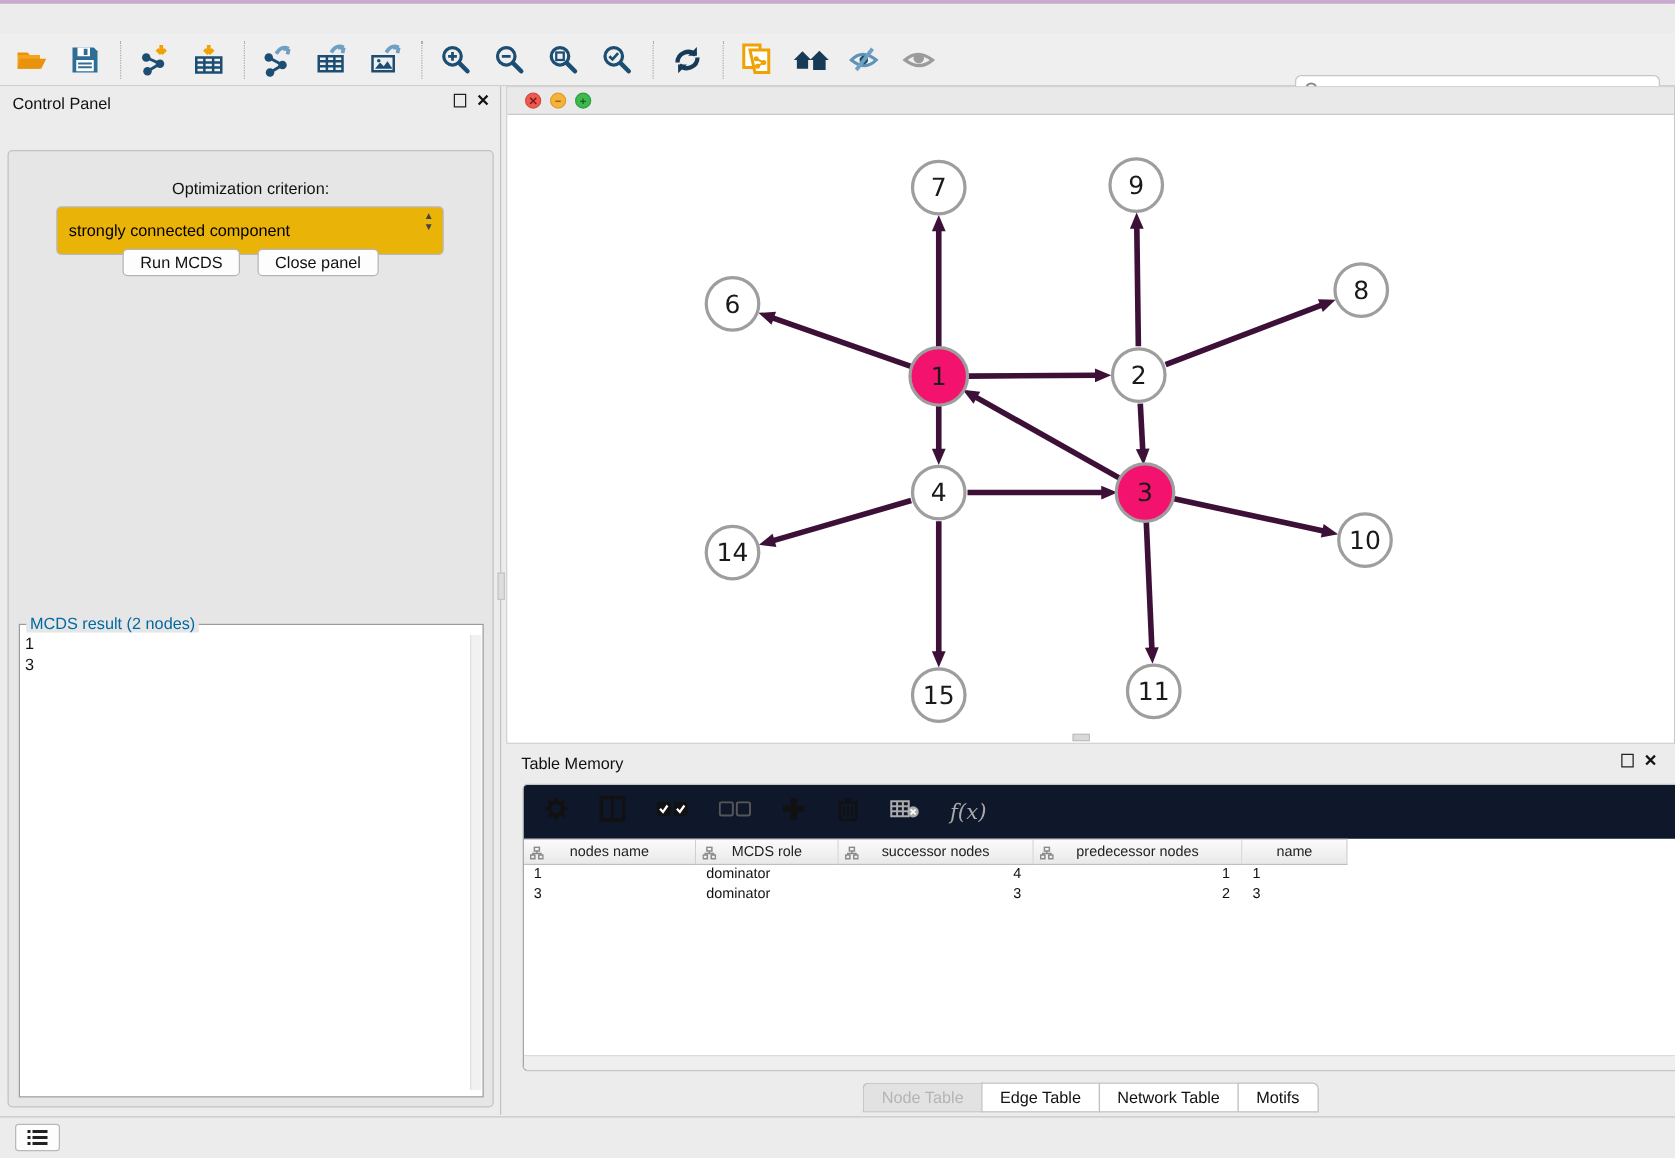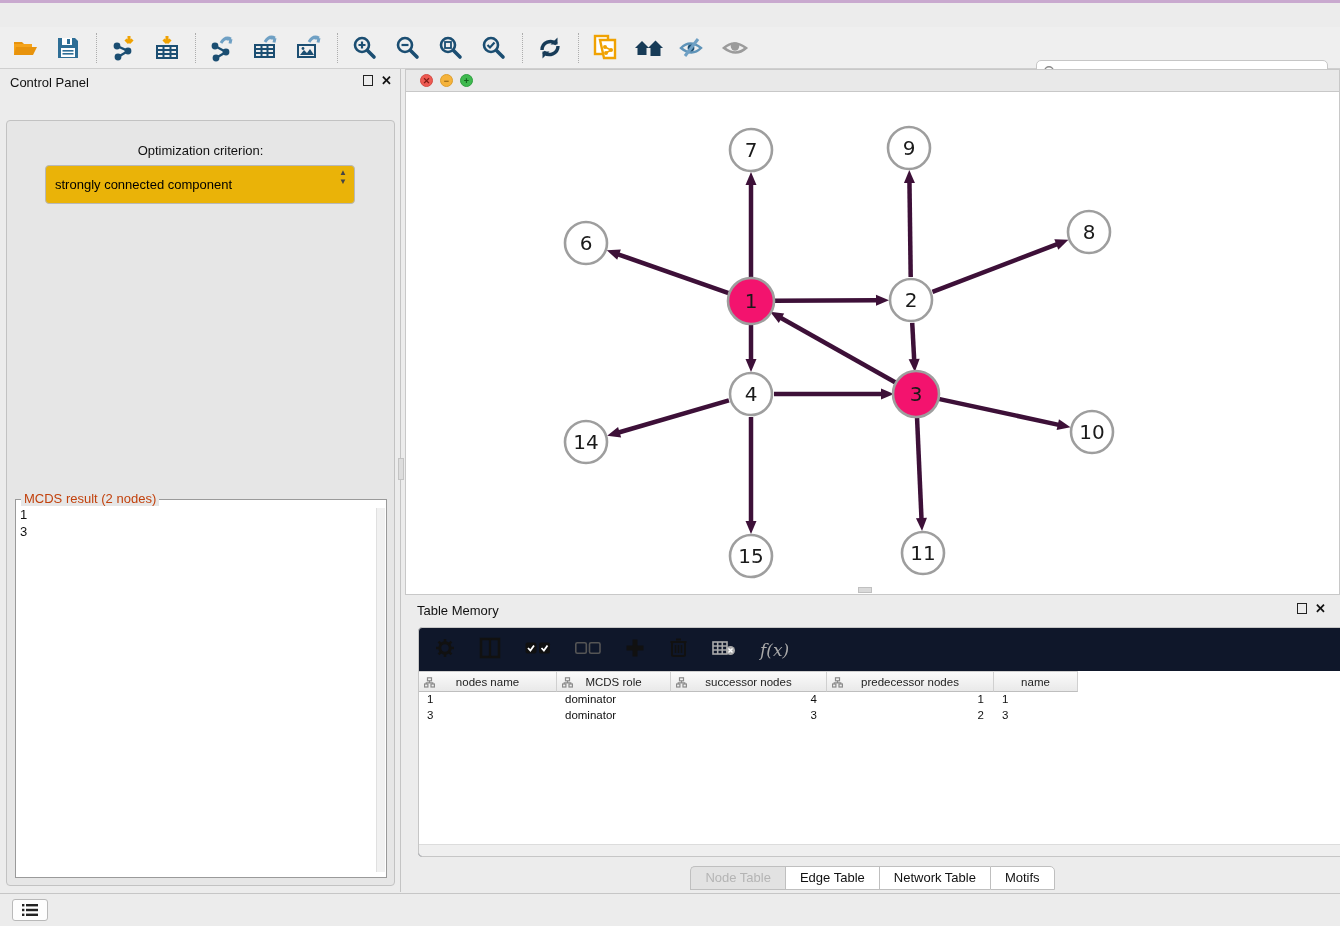--- a/index.html
+++ b/index.html
@@ -30,21 +30,21 @@
   .tab:first-child { border-radius:5px 0 0 0; }
   .tab:last-child { border-right:1px solid #BFBFBF; border-radius:0 5px 0 0; }
   .tab.sel { background:#E2E2E2; color:#B4B4B4; }
   #cp-content { position:absolute; left:6px; top:51px; width:389px; height:766px; background:#E6E6E6; border:1px solid #C2C2C2; border-radius:4px; }
   #opt-label { position:absolute; top:22px; width:100%; text-align:center; font-size:13px; color:#111; }
   #criterion-select { position:absolute; left:38px; top:44px; width:310px; height:39px; background:#eab308; border:1px solid #B8B8B8; border-radius:4px; font-size:13px; display:flex; align-items:center; padding-left:9px; }
   .updown { position:absolute; right:7px; top:2px; font-size:8px; color:#444; line-height:9px; text-align:center; }
   .cp-buttons { position:absolute; top:78px; width:100%; display:flex; justify-content:center; gap:14px; }
   .btn { background:#FDFDFD; border:1px solid #B5B5B5; border-radius:4px; font-size:13px; padding:2px 13px 3px 13px; color:#111; }
   #result-group { position:absolute; left:8px; top:378px; width:372px; height:379px; background:#FFFFFF; border:1px solid #9A9A9A; }
-  #result-legend { position:absolute; left:5px; top:-9px; background:#E6E6E6; padding:0 3px; font-size:13px; color:#c2410c; }
+  #result-legend { position:absolute; left:5px; top:-9px; background:#E6E6E6; padding:0 3px; font-size:13px; color:#0369a1; }
   #result-text { position:absolute; left:4px; top:6px; font-size:13px; color:#111; white-space:pre; line-height:17px; }
   #result-scroll { position:absolute; right:1px; top:8px; width:9px; height:364px; background:#F1F1F1; border-left:1px solid #E0E0E0; }
 
   
   #net-window { position:absolute; left:405px; top:66px; width:935px; height:526px; background:#fff; border:1px solid #C8C8C8; }
   #net-titlebar { position:absolute; left:0; top:0; width:100%; height:22px; background:#E9E9E9; border-bottom:1px solid #C8C8C8; }
   .mac { position:absolute; top:4px; width:13px; height:13px; border-radius:50%; font-size:9px; font-weight:bold; text-align:center; line-height:12px; }
   #net-title { position:absolute; top:3px; width:100%; text-align:center; font-size:13px; color:#111; }
   #graph-canvas { position:absolute; left:0; top:22px; width:933px; height:502px; background:#fff; }
   .splitter-h { position:absolute; left:452px; bottom:-4px; width:14px; height:6px; background:#D9D9D9; border:1px solid #C0C0C0; }
@@ -224,20 +224,24 @@
     <div id="cp-header">Control Panel</div>
     <div class="panel-btns">
       <span class="float-ico"></span>
       <span class="close-ico">✕</span>
     </div>
     <div id="cp-content">
       <div id="opt-label">Optimization criterion:</div>
       <div id="criterion-select">
         <span>strongly connected component</span>
         <span class="updown">▲<br>▼</span>
+      </div>
+      <div class="cp-buttons">
+        <button class="btn">Run MCDS</button>
+        <button class="btn">Close panel</button>
       </div>
       <div id="result-group">
         <span id="result-legend">MCDS result (2 nodes)</span>
         <div id="result-text">1
 3</div>
         <div id="result-scroll"></div>
       </div>
     </div>
   </div>
 

